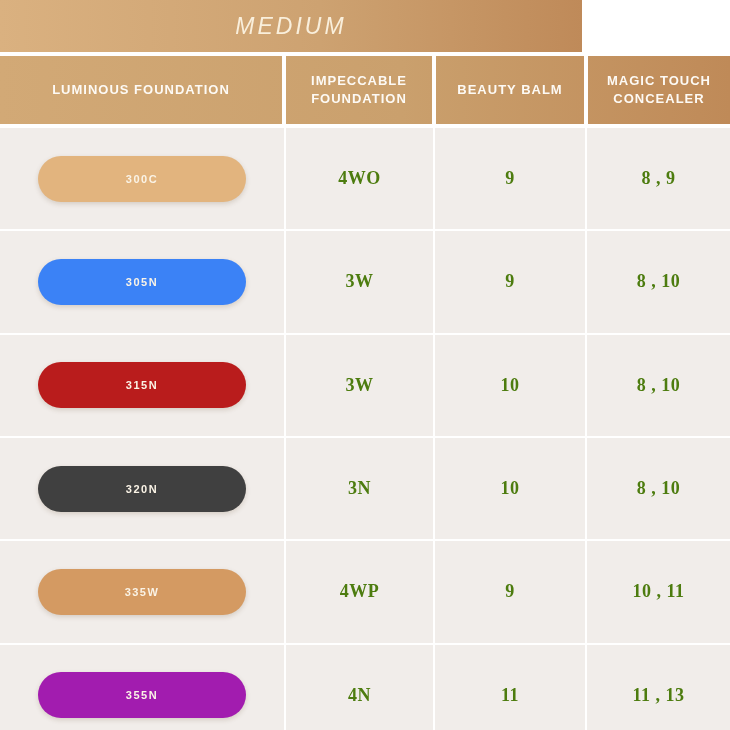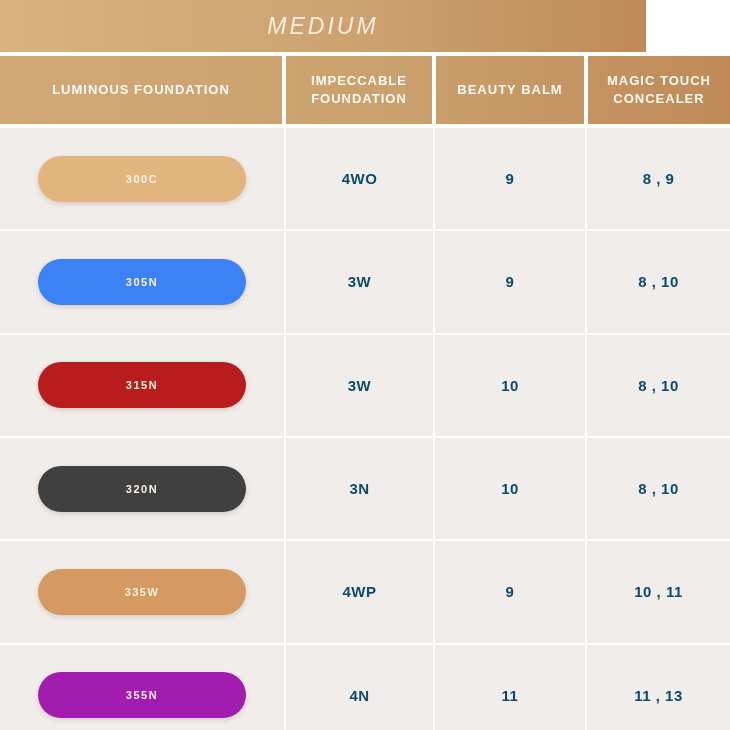--- a/index.html
+++ b/index.html
@@ -3,21 +3,21 @@
 <meta charset="utf-8">
 <style>
   * { margin: 0; padding: 0; box-sizing: border-box; }
   html, body { background: #ffffff; }
   body {
     width: 730px; height: 730px;
     font-family: "Liberation Sans", "DejaVu Sans", sans-serif;
     overflow: hidden;
   }
   .banner {
-    width: 646px; height: 52px;
+    width: 582px; height: 52px;
     background: linear-gradient(to right, #dab180, #cda271 55%, #bf8a59);
     display: flex; align-items: center; justify-content: center;
   }
   .banner-title {
     color: #f9efdc;
     font-size: 23px;
     font-style: italic;
     font-weight: 500;
     letter-spacing: 3px;
     text-transform: uppercase;
@@ -65,24 +65,25 @@
     display: flex; align-items: center; justify-content: center;
     box-shadow: 0 2px 5px rgba(90, 60, 30, 0.18);
   }
   .pill span {
     color: #faf3e6;
     font-size: 11px;
     font-weight: bold;
     letter-spacing: 1.5px;
   }
   .val {
-    color: #0c4a6e;
-    font-size: 15px;
+    color: #4d7c0f;
+    font-size: 18px;
     font-weight: bold;
     letter-spacing: 0.5px;
+    font-family: Liberation Serif, serif;
   }
 </style>
 </head>
 <body>
 
 <div class="banner">
   <div class="banner-title">MEDIUM</div>
 </div>
 
 <div class="header-row">

